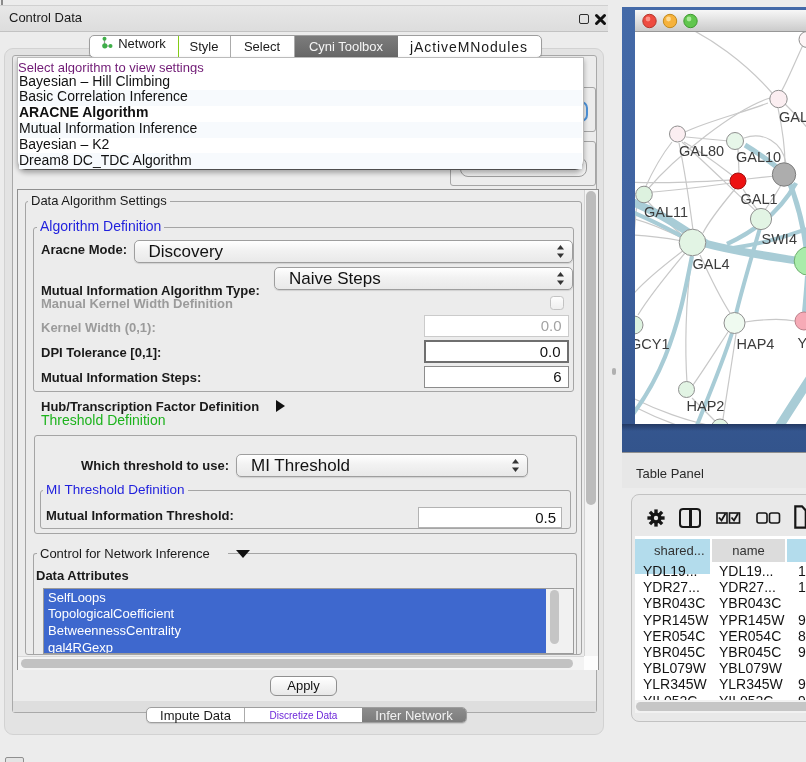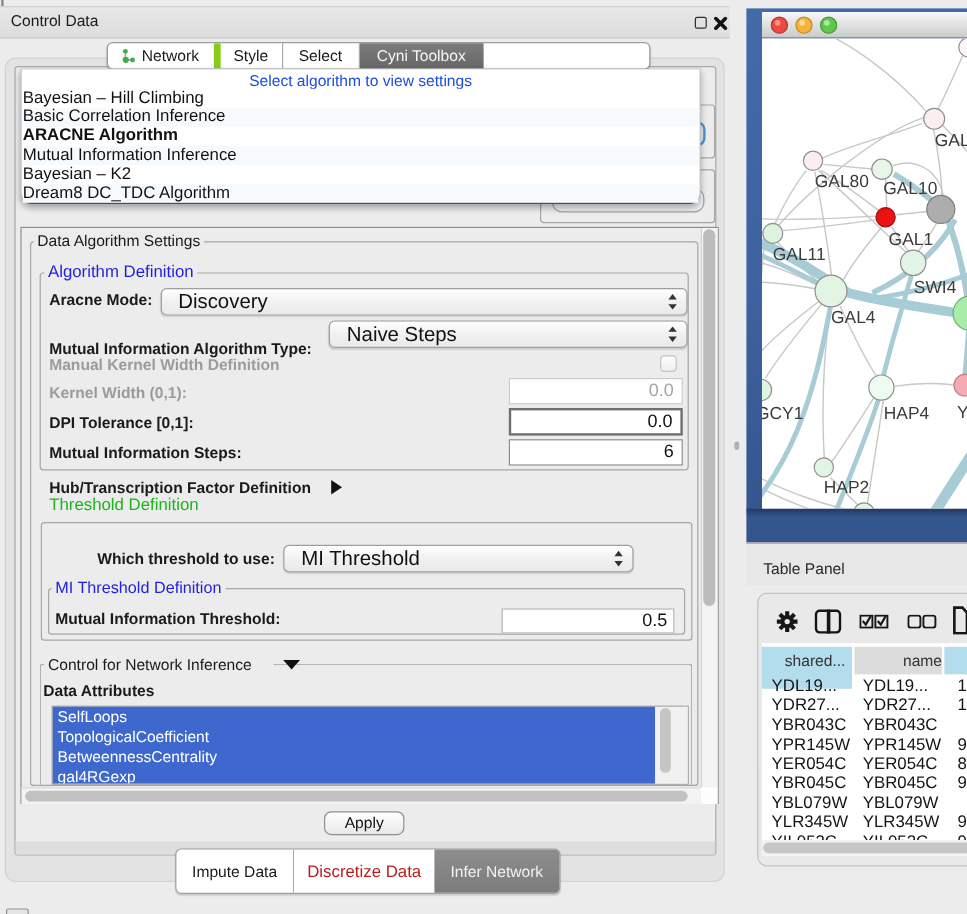--- a/index.html
+++ b/index.html
@@ -23,31 +23,32 @@
 <div class="abs" style="left:579px;top:14px;width:8px;height:8px;border:1.6px solid #2d2d2d;border-radius:2px"></div>
 <svg class="abs" style="left:594px;top:13px" width="13" height="13" viewBox="0 0 13 13">
     <path d="M2.5 2.5 L10.5 10.5 M10.5 2.5 L2.5 10.5" stroke="#111" stroke-width="3" stroke-linecap="round"></path>
   </svg>
 
 <div class="abs" style="left:4px;top:48px;width:600px;height:687px;background:#e3e3e3;border-radius:9px;border:1px solid #d2d2d2;box-sizing:border-box"></div>
 <div class="abs" style="left:12px;top:55px;width:585px;height:658px;background:#ececec;border:1px solid #a9a9a9;border-radius:3px;box-sizing:border-box"></div>
 <div class="abs" style="left:13px;top:701px;width:583px;height:11px;background:#dedede"></div>
 
 <div class="abs" style="left:88.5px;top:35px;width:453px;height:23px;display:flex;border:1px solid #9e9e9e;border-radius:5px;background:#fff;box-sizing:border-box;box-shadow:0 1px 1px rgba(0,0,0,.15)">
- <div style="width:88px;border-right:6px solid #84cc16;display:flex;align-items:center;justify-content:center;font-size:13px;color:#1a1a1a;border-radius:4px 0 0 4px">
+ <div style="width:88px;border-right:1px solid #84cc16;display:flex;align-items:flex-start;justify-content:center;font-size:13px;color:#1a1a1a;border-radius:4px 0 0 4px">
   <svg width="13" height="13" viewBox="0 0 13 13" style="margin-right:4px">
         <path d="M3.5 3.5 L3.5 10 M3.5 10 L9 10" stroke="#9a9a9a" stroke-width="1.2" fill="none"></path>
         <circle cx="3.5" cy="2.8" r="2" fill="#3fae49"></circle>
         <circle cx="3.8" cy="9.8" r="2.6" fill="#3fae49"></circle>
         <circle cx="9.5" cy="10" r="2" fill="#3fae49"></circle>
       </svg>
   Network</div>
  <div style="width:51px;border-right:1px solid #ababab;display:flex;align-items:center;justify-content:center;font-size:13px;color:#1a1a1a">Style</div>
  <div style="width:63px;border-right:1px solid #ababab;display:flex;align-items:center;justify-content:center;font-size:13px;color:#1a1a1a">Select</div>
  <div style="width:103px;display:flex;align-items:center;justify-content:center;font-size:13px;color:#f5f5f5;background:linear-gradient(#7c7c7c,#676767)">Cyni Toolbox</div>
+ <div style="flex:1;display:flex;align-items:center;justify-content:center;font-size:14px;color:#1a1a1a;border-radius:0 4px 4px 0;letter-spacing:.9px">jActiveMNodules</div>
 </div>
 
 <div class="grp" style="left:450px;top:87px;width:144px;height:43px"></div>
 <div class="abs" style="left:500px;top:101px;width:88px;height:21px;border:2.5px solid #4d92d9;border-radius:7px;background:#ededed;box-sizing:border-box"></div>
 <div class="grp" style="left:450px;top:141px;width:144px;height:43px"></div>
 <div class="abs" style="left:460px;top:156.5px;width:127px;height:20px;border:1px solid #9e9e9e;border-radius:8px;background:linear-gradient(#fdfdfd,#ededed);box-sizing:border-box"></div>
 
 <div class="abs" style="left:16.5px;top:189px;width:582px;height:481px;border:1px solid #8f8f8f;box-sizing:border-box;background:#ececec"></div>
 
 <div class="grp" style="left:25px;top:201px;width:555px;height:452px"></div>
@@ -118,28 +119,28 @@
 <div class="abs" style="left:550px;top:590px;width:9px;height:54px;background:#c5c5c5;border-radius:4.5px"></div>
 
 <div class="abs" style="left:583.5px;top:189.5px;width:14px;height:466px;background:#f3f3f3;border-left:1px solid #d2d2d2;box-sizing:border-box"></div>
 <div class="abs" style="left:585.5px;top:190.5px;width:10px;height:314px;background:#bcbcbc;border-radius:5px"></div>
 <div class="abs" style="left:17.5px;top:655.5px;width:566px;height:14px;background:#f3f3f3;border-top:1px solid #d8d8d8;box-sizing:border-box"></div>
 <div class="abs" style="left:20.5px;top:658.5px;width:552px;height:9px;background:#c2c2c2;border-radius:4.5px"></div>
 <div class="abs" style="left:583.5px;top:655.5px;width:14px;height:14px;background:#fdfdfd"></div>
 
 <div class="abs" style="left:270px;top:676px;width:67px;height:20px;border:1px solid #8f8f8f;border-radius:6px;background:linear-gradient(#ffffff,#e8e8e8);box-sizing:border-box;text-align:center;line-height:18px;font-size:13px;color:#111">Apply</div>
 
-<div class="abs" style="left:146px;top:707px;width:321px;height:38px;display:flex;border:1px solid #9e9e9e;border-radius:5px;background:#fff;box-sizing:border-box;box-shadow:0 1px 1px rgba(0,0,0,.12)">
+<div class="abs" style="left:146px;top:707px;width:321px;height:16px;display:flex;border:1px solid #9e9e9e;border-radius:5px;background:#fff;box-sizing:border-box;box-shadow:0 1px 1px rgba(0,0,0,.12)">
  <div style="width:97px;border-right:1px solid #ababab;display:flex;align-items:center;justify-content:center;font-size:13px;color:#1a1a1a;border-radius:4px 0 0 4px">Impute Data</div>
- <div style="width:117px;display:flex;align-items:center;justify-content:center;font-size:14px;color:#b91c1c">Discretize Data</div>
+ <div style="width:117px;display:flex;align-items:center;justify-content:center;font-size:10px;color:#6d28d9">Discretize Data</div>
  <div style="flex:1;display:flex;align-items:center;justify-content:center;font-size:13px;color:#f2f2f2;background:linear-gradient(#8d8d8d,#7c7c7c);border-radius:0 4px 4px 0">Infer Network</div>
 </div>
 
 <div class="abs" style="left:17px;top:57px;width:567px;height:113px;background:#fff;border:1px solid #bbb;border-bottom:2px solid #4e4e4e;box-sizing:border-box;border-radius:0 0 9px 9px;box-shadow:0 3px 5px rgba(0,0,0,.3)">
- <div style="position:absolute;left:0;top:2px;width:100%;text-align:center;font-size:13px;color:#1d4ed8">Select algorithm to view settings</div>
+ <div style="position:absolute;left:0;top:2px;width:100%;text-align:left;font-size:13px;color:#701a75">Select algorithm to view settings</div>
  <div style="position:absolute;left:1px;top:15.5px;right:1px;font-size:14px;color:#111;line-height:15.9px;background:repeating-linear-gradient(180deg,#fff 0px,#fff 15.9px,#f7fafd 15.9px,#f7fafd 31.8px)">Bayesian – Hill Climbing<br>Basic Correlation Inference<br><b>ARACNE Algorithm</b><br>Mutual Information Inference<br>Bayesian – K2<br>Dream8 DC_TDC Algorithm</div>
 </div>
 
 <div class="abs" style="left:612px;top:368px;width:4px;height:7px;background:#b0b0b0;border-radius:2px"></div>
 
 <div class="abs" style="left:5px;top:757px;width:19px;height:18px;border:1.5px solid #8f8f8f;background:#e4e4e4;border-radius:2px;box-sizing:border-box"></div>
 
 <div class="abs" style="left:622px;top:7px;width:184px;height:445px;background:linear-gradient(#446AA8,#3e619f 55%,#33548c)"></div>
 
 <div class="abs" style="left:634.5px;top:10px;width:172px;height:21.5px;background:linear-gradient(#f7f7f7,#cbcbcb);border-bottom:1px solid #989898;box-sizing:border-box"></div>
@@ -267,21 +268,21 @@
 <svg class="abs" style="left:756px;top:512px" width="26" height="12" viewBox="0 0 26 12">
  <rect x="1" y="1" width="10" height="10" rx="2" fill="none" stroke="#161616" stroke-width="1.6"></rect>
  <rect x="13.5" y="1" width="10" height="10" rx="2" fill="none" stroke="#161616" stroke-width="1.6"></rect>
 </svg>
 <svg class="abs" style="left:794px;top:505px" width="12" height="24" viewBox="0 0 12 24">
  <path d="M1.3 1.3 L8 1.3 L11.8 5.5 L11.8 22.7 L1.3 22.7 Z" fill="none" stroke="#161616" stroke-width="2.2"></path>
 </svg>
 
 <div class="abs" style="left:634.5px;top:536px;width:171.5px;height:177px;background:#fff"></div>
 <div class="abs" style="left:634.5px;top:539px;width:75.5px;height:35px;background:#b3dcec;text-align:center;line-height:23px;font-size:13px;color:#333;text-indent:14px">shared...</div>
-<div class="abs" style="left:712px;top:539px;width:73px;height:23px;background:#dcdcdc;text-align:right;line-height:23px;font-size:13px;color:#333">name</div>
+<div class="abs" style="left:712px;top:539px;width:73px;height:23px;background:#dcdcdc;text-align:center;line-height:23px;font-size:13px;color:#333">name</div>
 <div class="abs" style="left:787px;top:539px;width:19px;height:23px;background:#b3dcec"></div>
 <div class="abs" style="left:634.5px;top:563px;width:171.5px;height:137px;overflow:hidden;font-size:14px;color:#141414">
  <div style="position:absolute;left:8.5px;top:0;line-height:16.2px">YDL19...<br>YDR27...<br>YBR043C<br>YPR145W<br>YER054C<br>YBR045C<br>YBL079W<br>YLR345W<br>YIL052C</div>
  <div style="position:absolute;left:84.5px;top:0;line-height:16.2px">YDL19...<br>YDR27...<br>YBR043C<br>YPR145W<br>YER054C<br>YBR045C<br>YBL079W<br>YLR345W<br>YIL052C</div>
  <div style="position:absolute;left:163.5px;top:0;line-height:16.2px">13<br>12<br><br>9.<br>8.<br>9.<br><br>9.<br>9</div>
 </div>
 <div class="abs" style="left:634.5px;top:699.5px;width:171.5px;height:13px;background:#f2f2f2"></div>
 <div class="abs" style="left:636px;top:701.5px;width:172px;height:9px;background:#c6c6c6;border-radius:4.5px 0 0 4.5px"></div>
 
 </body></html>

